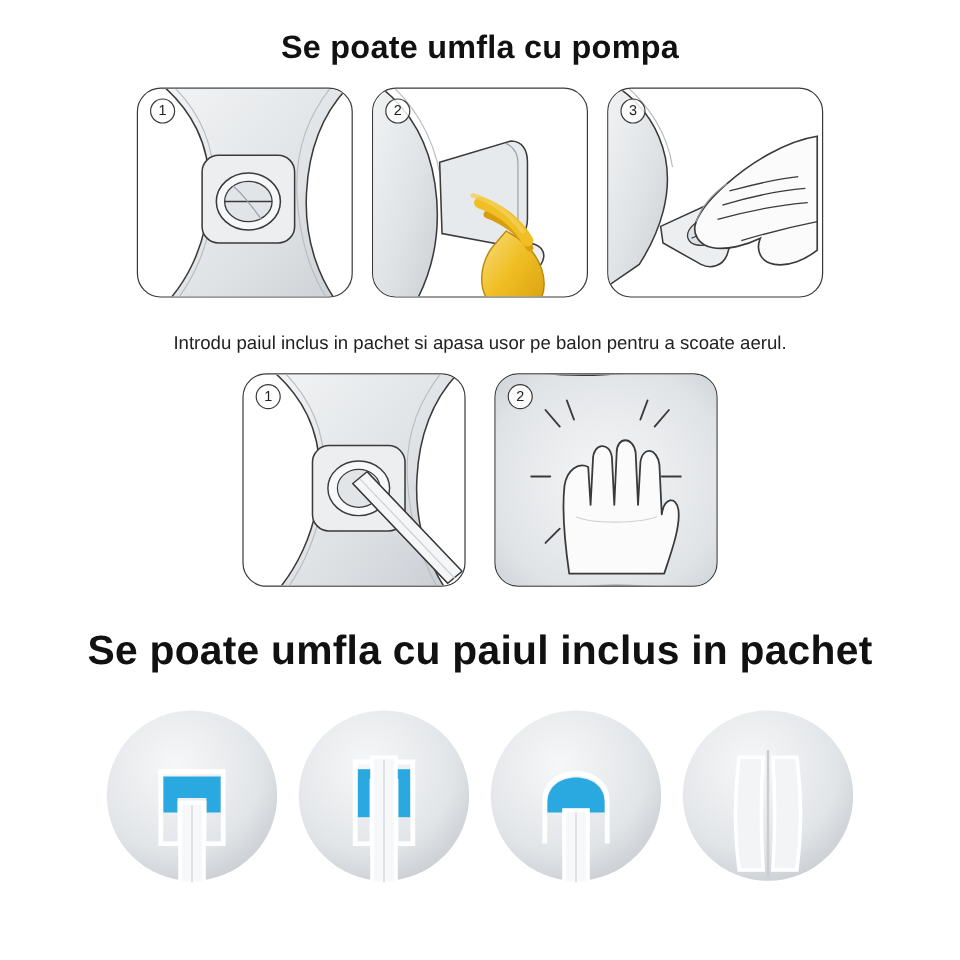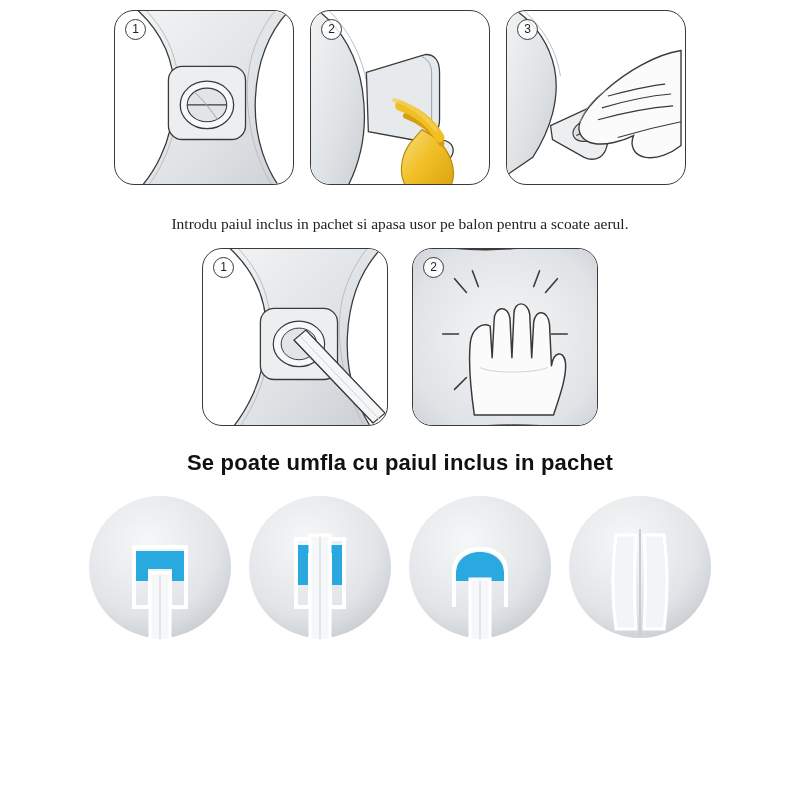--- a/index.html
+++ b/index.html
@@ -31,29 +31,28 @@
   }
   #heading-pump {
     font-size: 27px;
     padding-top: 6px;
   }
   #heading-reuse {
     font-size: 25px;
     padding-top: 14px;
   }
   #heading-straw {
-    font-size: 22px;
+    font-size: 34px;
     padding-top: 6px;
   }
   .subtext {
     text-align: center;
     font-size: 15.5px;
     color: #222222;
     padding-top: 14px;
-    font-family: Liberation Serif, serif;
   }
 
   
   .row {
     display: flex;
     justify-content: center;
     align-items: flex-start;
   }
   #row-pump {
     gap: 16px;
@@ -112,20 +111,21 @@
     overflow: hidden;
     position: relative;
     background: #ffffff;
   }
 </style>
 </head>
 <body>
 
 <div class="page">
 
+  <h1 class="heading" id="heading-pump">Se poate umfla cu pompa</h1>
 
   <div class="row" id="row-pump">
 
     <div class="panel">
       <span class="step-badge">1</span>
       <svg viewBox="0 0 180 175" xmlns="http://www.w3.org/2000/svg">
         <defs>
           <linearGradient id="g1" x1="0" y1="0" x2="1" y2="1">
             <stop offset="0%" stop-color="#f3f5f6"></stop>
             <stop offset="60%" stop-color="#dfe2e5"></stop>

